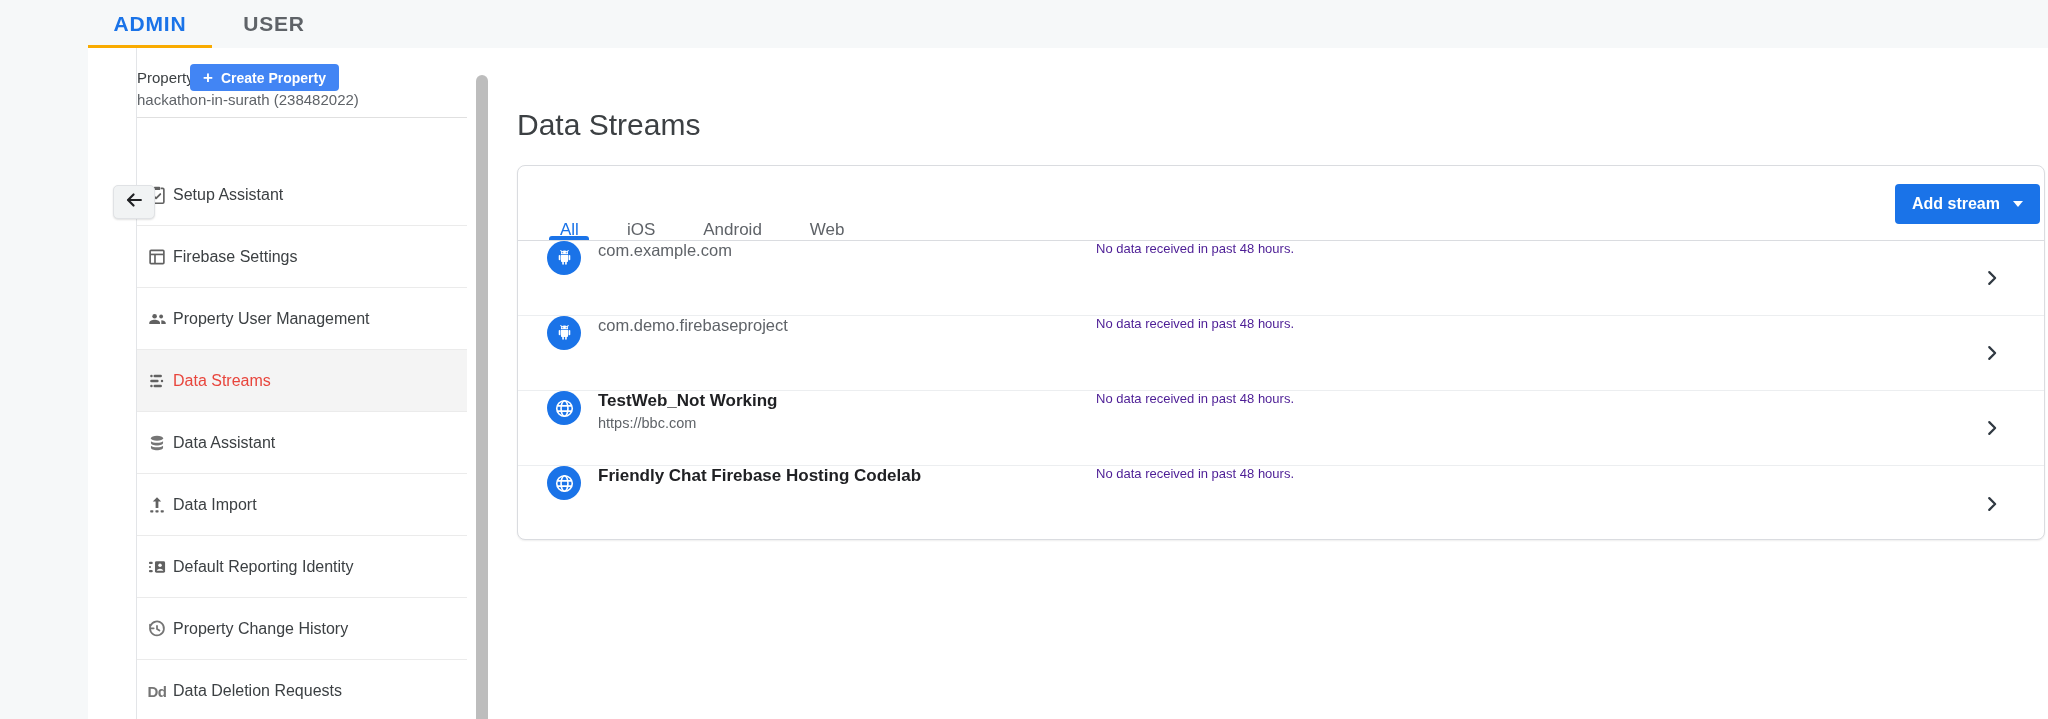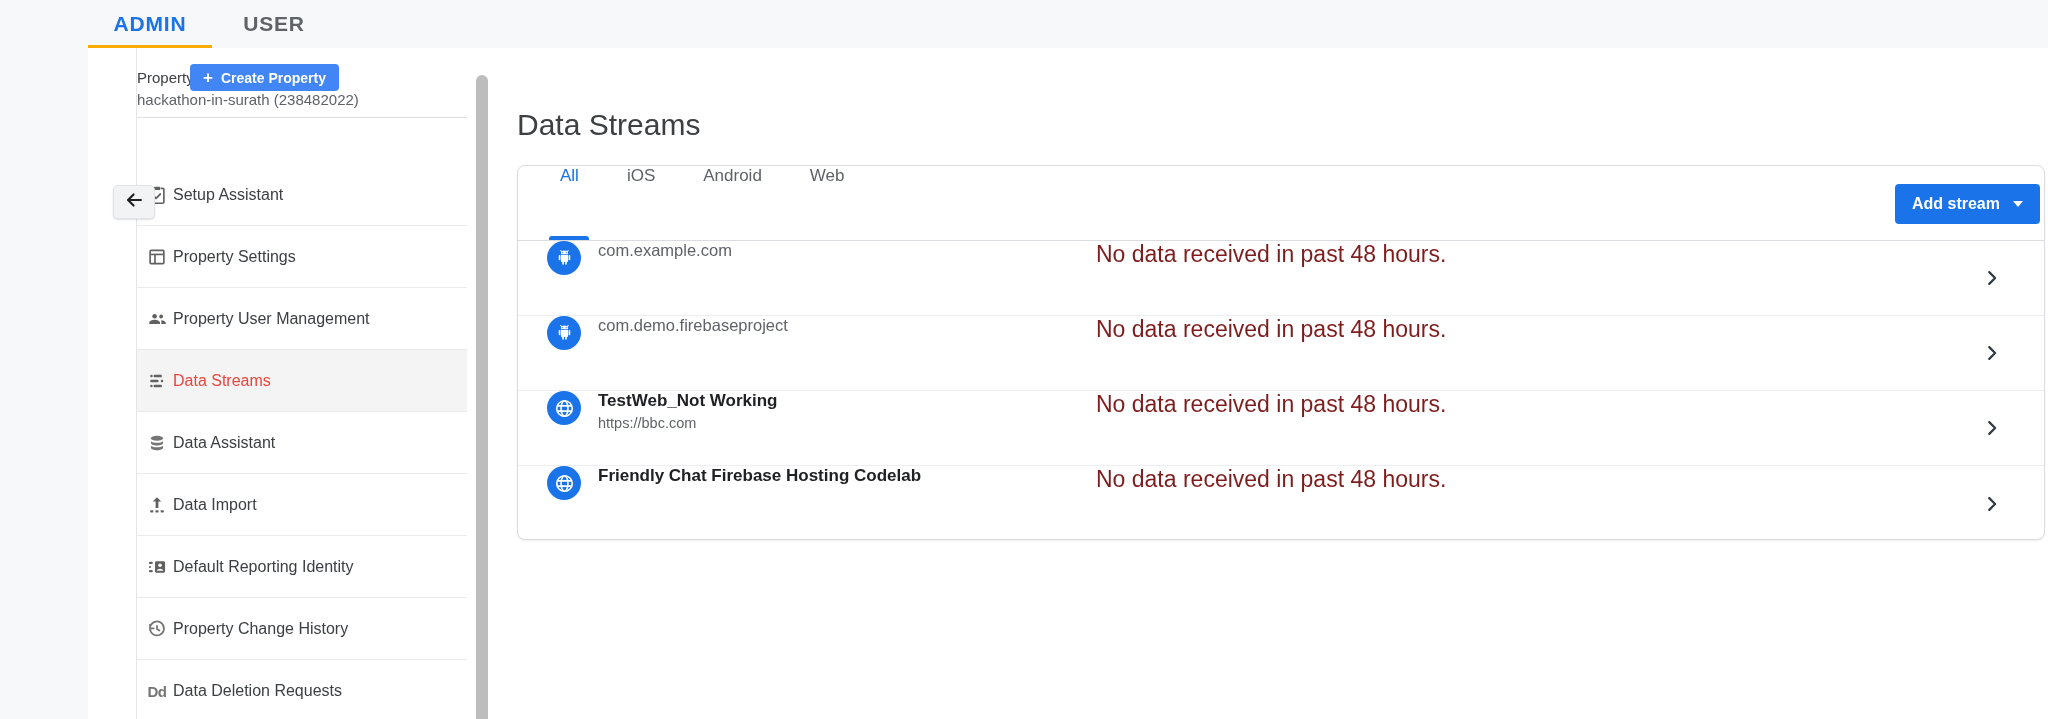--- a/index.html
+++ b/index.html
@@ -45,41 +45,41 @@
   .sb-scrollbar { position:absolute; right:0; top:27px; bottom:0; width:12px; background:#bdbdbd;
     border-radius:6px 6px 0 0; cursor:pointer; }
 
   
   .main { position:absolute; left:488px; top:48px; width:1560px; height:671px; background:#fff; }
   .main-title { position:absolute; left:29px; top:60px; font-size:30px; font-weight:400; color:#3c4043; }
   .panel { position:absolute; left:29px; top:117px; width:1528px; height:375px; background:#fff;
     border:1px solid #dadce0; border-radius:8px; box-shadow:0 1px 2px rgba(0,0,0,.07); }
   .panel-tabs { position:relative; height:75px; border-bottom:1px solid #dadce0; display:flex;
     align-items:stretch; padding-left:18px; }
-  .panel-tab { position:relative; display:flex; align-items:flex-start; padding:0 24px; font-size:17px;
+  .panel-tab { position:relative; display:flex; align-items:flex-end; padding:0 24px; font-size:17px;
     color:#5f6368; cursor:pointer; }
   .panel-tab.active { color:#1a73e8; }
   .panel-tab .tab-underline { position:absolute; left:50%; transform:translateX(-50%); bottom:0;
     width:40px; height:4px; border-radius:3px 3px 0 0; background:#1a73e8; }
   .add-stream-btn { position:absolute; right:4px; top:18px; height:40px; padding:0 17px;
     background:#1a73e8; border:none; border-radius:4px; color:#fff; font-size:16px; font-weight:700;
     display:flex; align-items:center; cursor:pointer; font-family:inherit; }
   .caret-down { width:0; height:0; margin-left:13px; border-left:5.5px solid transparent;
     border-right:5.5px solid transparent; border-top:6px solid #fff; }
 
   .stream-row { position:relative; height:75px; display:flex; align-items:flex-start; padding-left:29px;
     border-bottom:1px solid #eceef0; cursor:pointer; }
   .stream-row:last-child { border-bottom:none; }
   .stream-icon { width:34px; height:34px; border-radius:50%; background:#1a73e8; display:flex;
     align-items:center; justify-content:center; flex:0 0 auto; }
   .stream-text { margin-left:17px; display:flex; flex-direction:column; justify-content:center; }
   .stream-name { font-size:16.5px; color:#5f6368; }
   .stream-name.em { font-size:17px; font-weight:700; color:#202124; }
   .stream-sub { font-size:14.5px; color:#5f6368; margin-top:4px; }
-  .stream-status { position:absolute; left:578px; font-size:23px; color:#7f1d1d; }
+  .stream-status { position:absolute; left:578px; font-size:13px; color:#4c1d95; }
   .chevron { position:absolute; right:40px; top:50%; transform:translateY(-50%); width:24px;
     height:24px; display:flex; align-items:center; justify-content:center; }
 </style>
 </head>
 <body>
 
 <div class="topbar">
   <div class="top-tabs">
     <div class="top-tab active">
       <span>ADMIN</span>
@@ -129,21 +129,21 @@
       </div>
 
       <div class="menu-item">
         <span class="mi-icon">
           <svg width="22" height="22" viewBox="0 0 24 24" fill="none" stroke="#616161" stroke-width="1.8">
               <rect x="4.5" y="4.8" width="15" height="14.4" rx="1"></rect>
               <path d="M4.5 9.2h15"></path>
               <path d="M9.8 9.2V19.2"></path>
             </svg>
         </span>
-        <span class="mi-label">Property Settings</span>
+        <span class="mi-label">Firebase Settings</span>
       </div>
 
       <div class="menu-item">
         <span class="mi-icon">
           <svg width="23" height="23" viewBox="0 0 24 24" fill="#616161">
               <circle cx="9" cy="9.6" r="2.4"></circle>
               <circle cx="15.8" cy="9.9" r="2"></circle>
               <path d="M3.4 16.6c0-2 3.2-3.2 5.6-3.2s5.6 1.2 5.6 3.2v1.2H3.4z"></path>
               <path d="M16 13.7c2.2.2 4.6 1.2 4.6 2.9v1.2H16z"></path>
             </svg>

